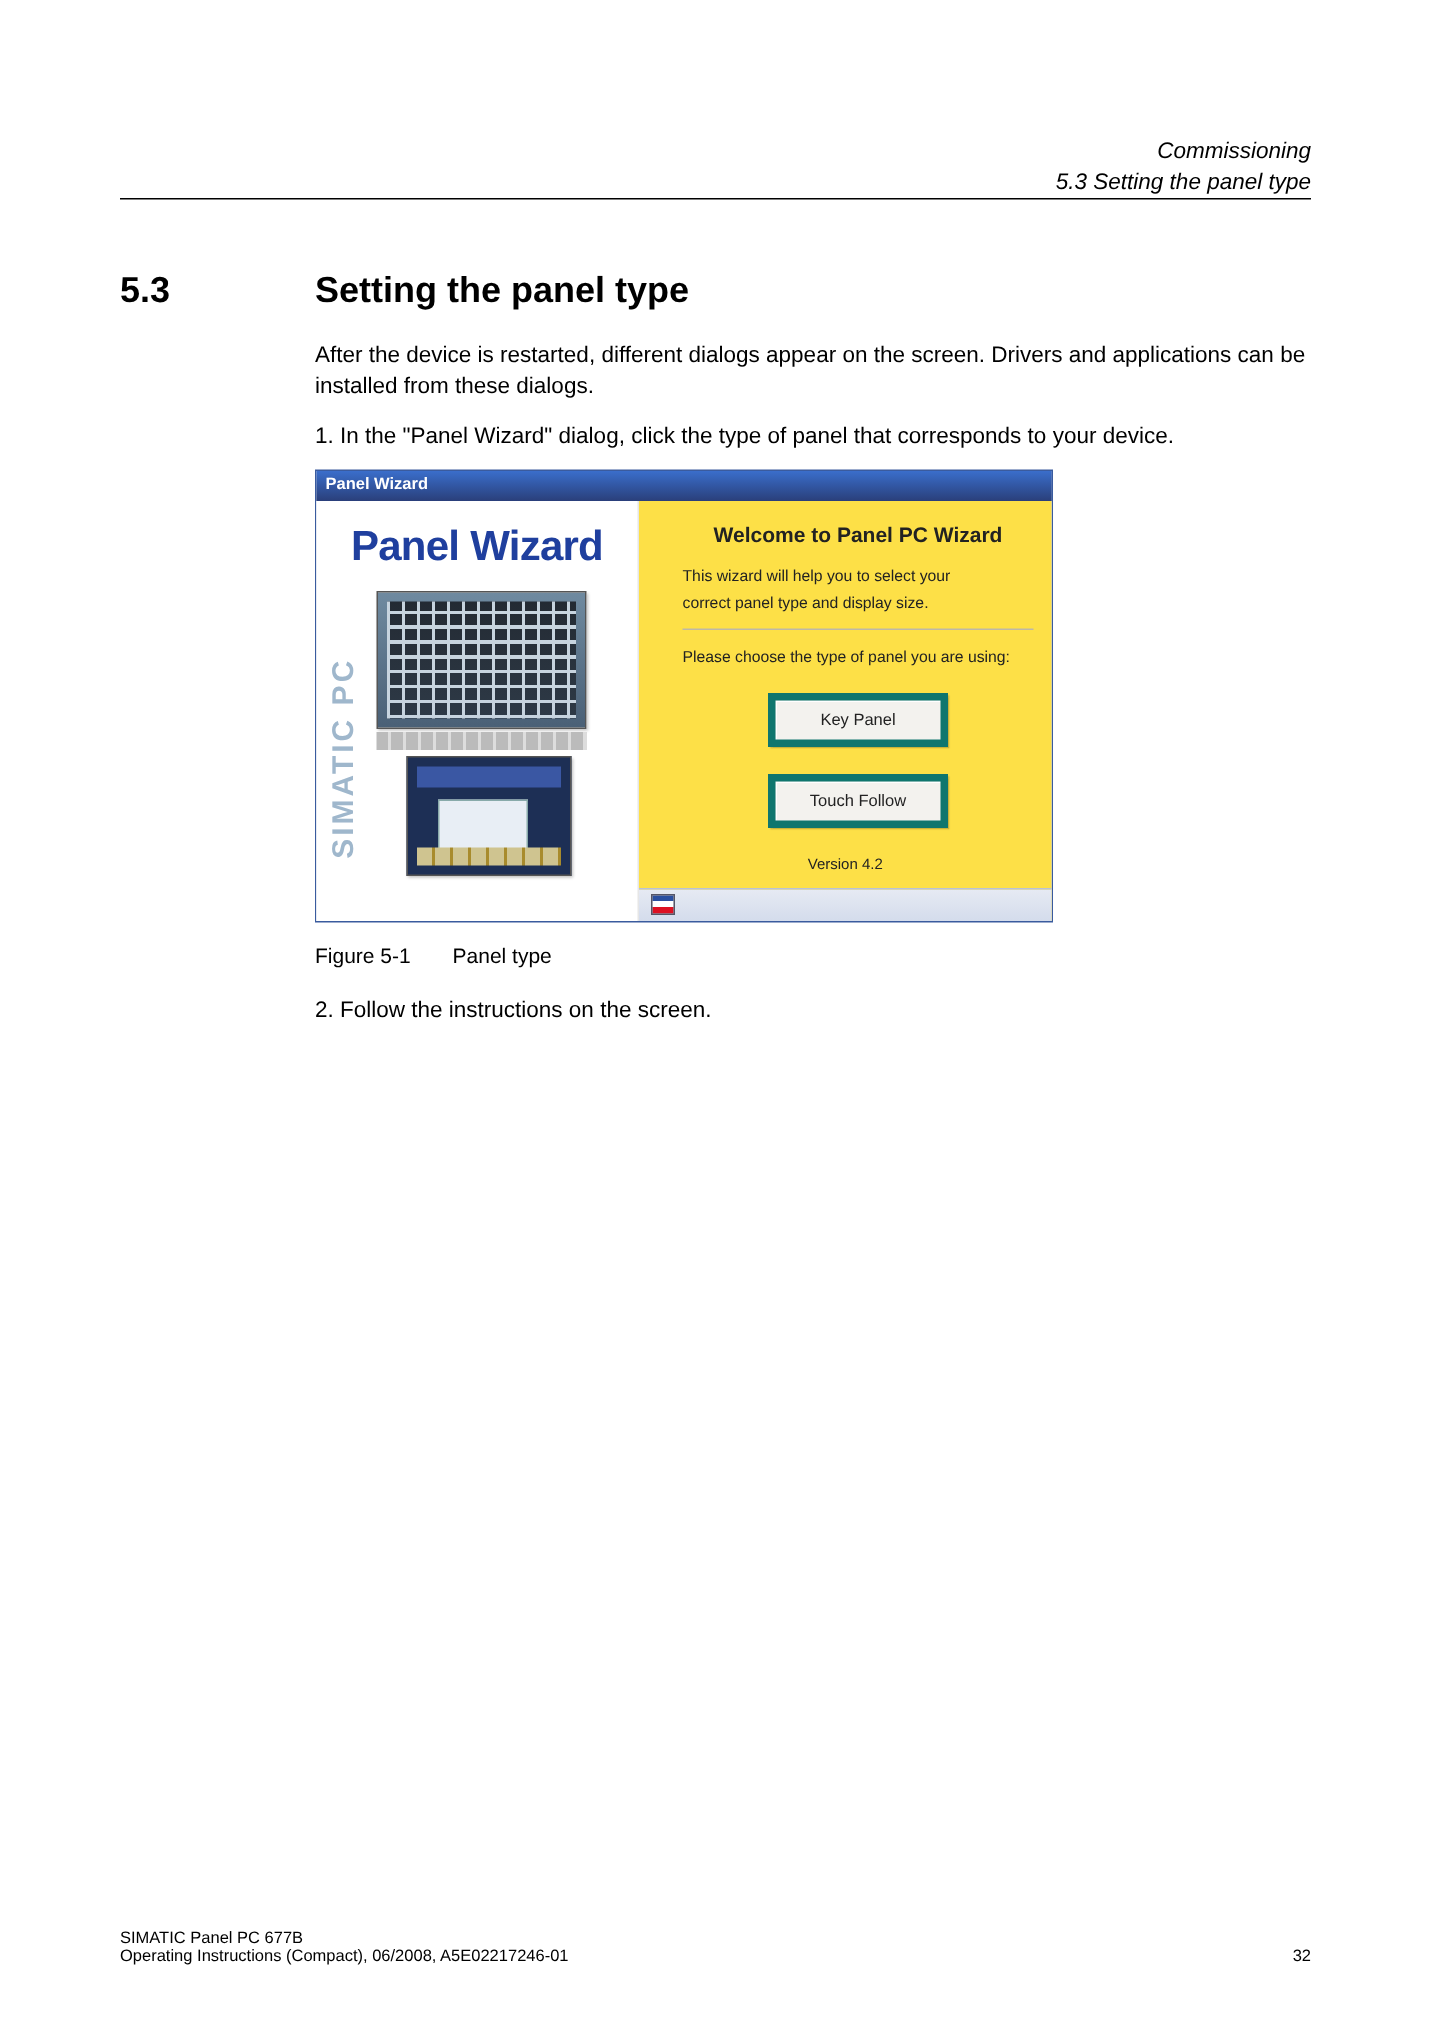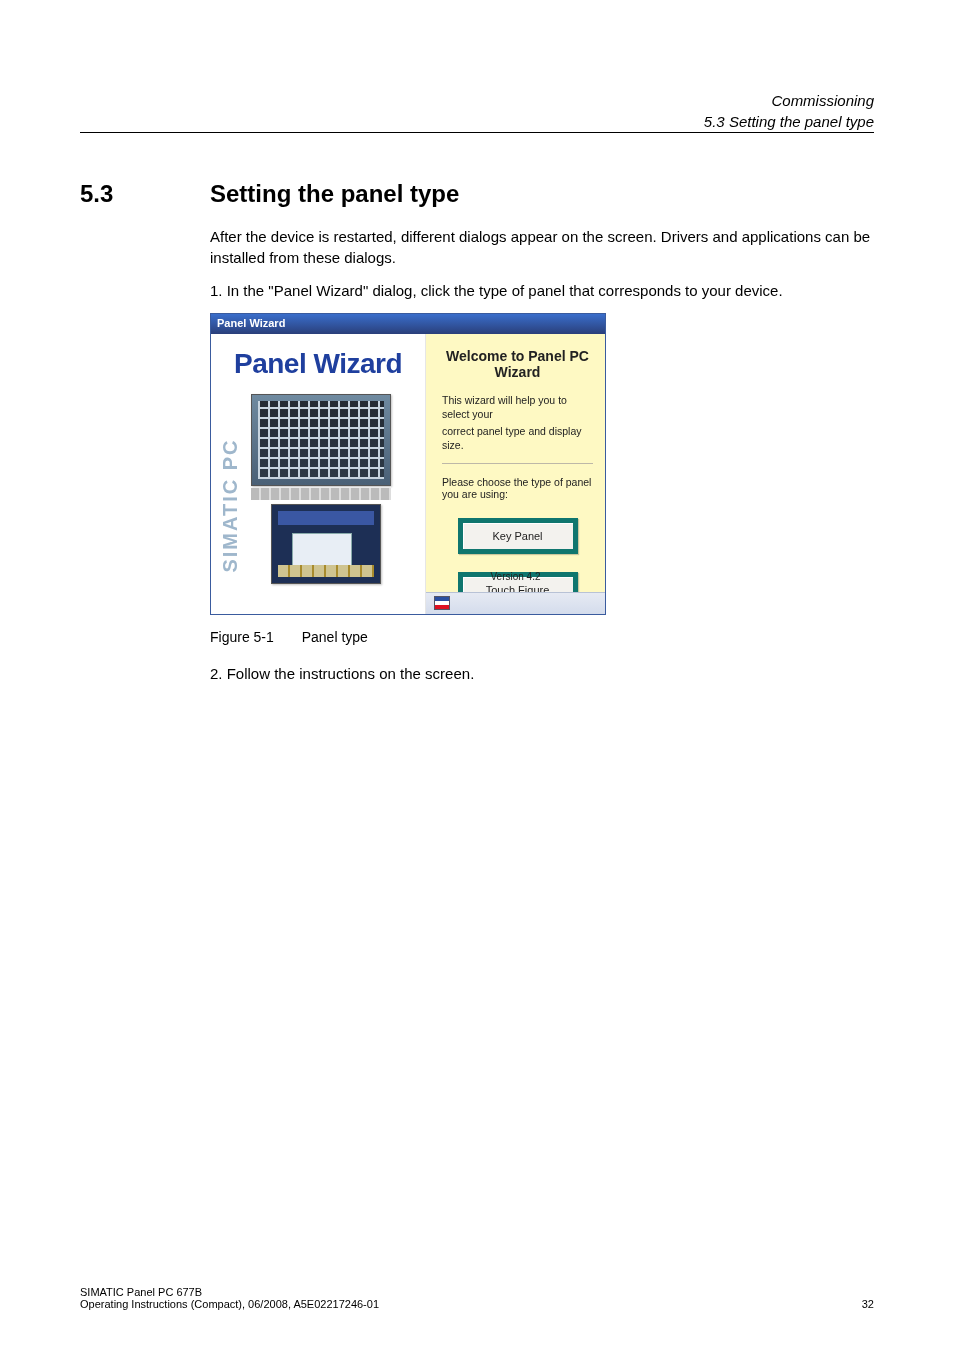--- a/index.html
+++ b/index.html
@@ -54,21 +54,21 @@
   .body-text p { margin-bottom: 12px; }
   .num-item { margin-bottom: 12px; }
 
   
   .dialog-wrap {
     margin-left: 130px;
     margin-top: 10px;
     margin-bottom: 14px;
   }
   .dialog {
-    width: 396px;
+    width: 492px;
     border: 1px solid #3a5b9e;
     background: #fff;
     box-shadow: 0 0 0 1px #697a9f inset;
   }
   .titlebar {
     height: 20px;
     background: linear-gradient(#3a6ecb, #2a3f7a);
     color: #fff;
     font-size: 11px;
     font-weight: bold;
@@ -147,22 +147,22 @@
     position:absolute; left:20px; top:28px; width:60px; height:34px;
     background:#e8eef5; border:1px solid #8aa;
   }
   .keys {
     position:absolute; left:0; top:94px; width:140px; height:12px;
     background: repeating-linear-gradient(90deg,#bbb 0 8px,#ddd 8px 10px);
   }
 
   .dialog-right {
     flex: 1;
-    background: #fef9c3;
-    padding: 14px 12px 6px 16px;
+    background: #fde047;
+    padding: 14px 12px 6px 29px;
     position: relative;
     font-size: 11px;
     color: #222;
   }
   .dr-title {
     font-weight: bold;
     font-size: 14px;
     text-align: center;
     margin-bottom: 14px;
   }
@@ -256,21 +256,21 @@
               </div>
           </div>
         </div>
         <div class="dialog-right">
           <div class="dr-title">Welcome to Panel PC Wizard</div>
           <div class="dr-sub">This wizard will help you to select your</div>
           <div class="dr-sub">correct panel type and display size.</div>
           <div class="dr-hr"></div>
           <div class="dr-choose">Please choose the type of panel you are using:</div>
           <div class="wiz-btn">Key Panel</div>
-          <div class="wiz-btn">Touch Figure</div>
+          <div class="wiz-btn">Touch Follow</div>
           <div class="version-row">Version  4.2</div>
           <div class="status-strip">
             <div class="flag"></div>
           </div>
         </div>
       </div>
     </div>
   </div>
 
   <div class="fig-caption">

